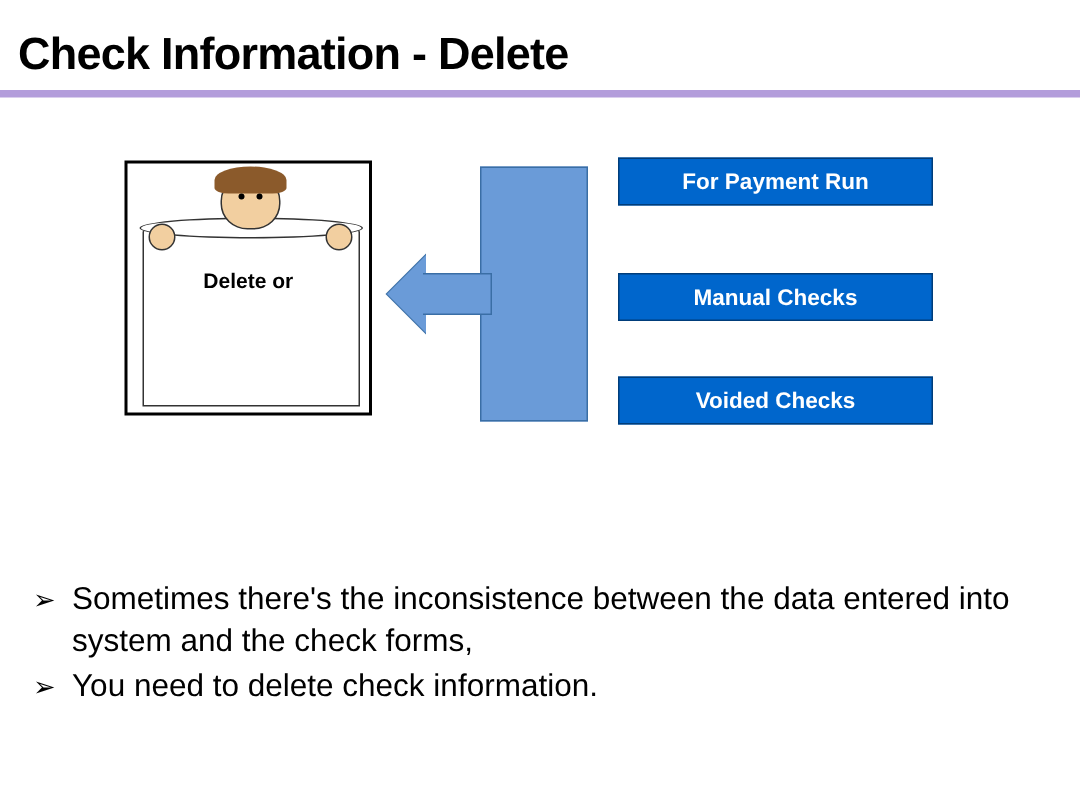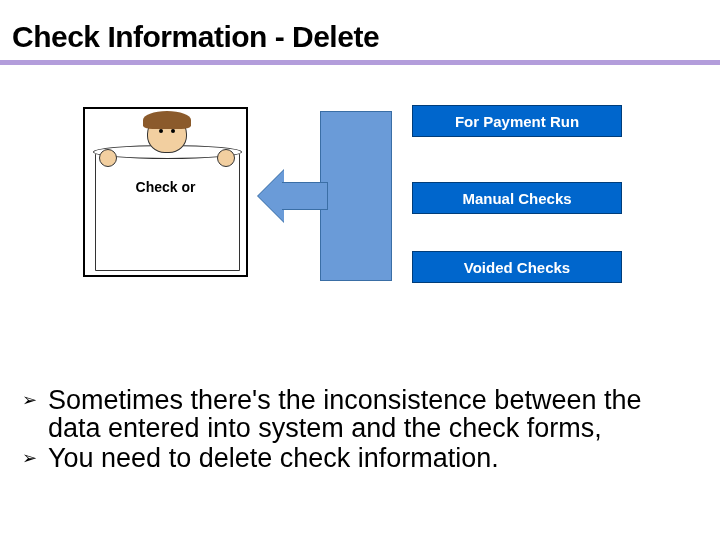--- a/index.html
+++ b/index.html
@@ -178,42 +178,42 @@
     align-items: flex-start;
     margin-bottom: 2px;
   }
   .bullet-marker {
     font-size: 18px;
     line-height: 28px;
     margin-right: 6px;
     min-width: 20px;
   }
   .bullet-text {
-    font-size: 27px;
+    font-size: 21px;
     line-height: 28px;
   }
 </style>
 </head>
 <body>
 
 <div class="title">Check Information - Delete</div>
 <div class="underline"></div>
 
 <div class="diagram">
 
   <div class="cartoon-box">
     <div class="hair"></div>
     <div class="head"></div>
     <div class="eye l"></div>
     <div class="eye r"></div>
     <div class="scroll-curl"></div>
     <div class="scroll-paper"></div>
     <div class="hand l"></div>
     <div class="hand r"></div>
-    <div class="cartoon-text t1">Check or</div>
+    <div class="cartoon-text t1">Delete or</div>
   </div>
 
   <div class="blue-block"></div>
 
   <div class="arrow">
     <div class="arrow-head-outline"></div>
     <div class="arrow-head"></div>
     <div class="arrow-body"></div>
   </div>
 

